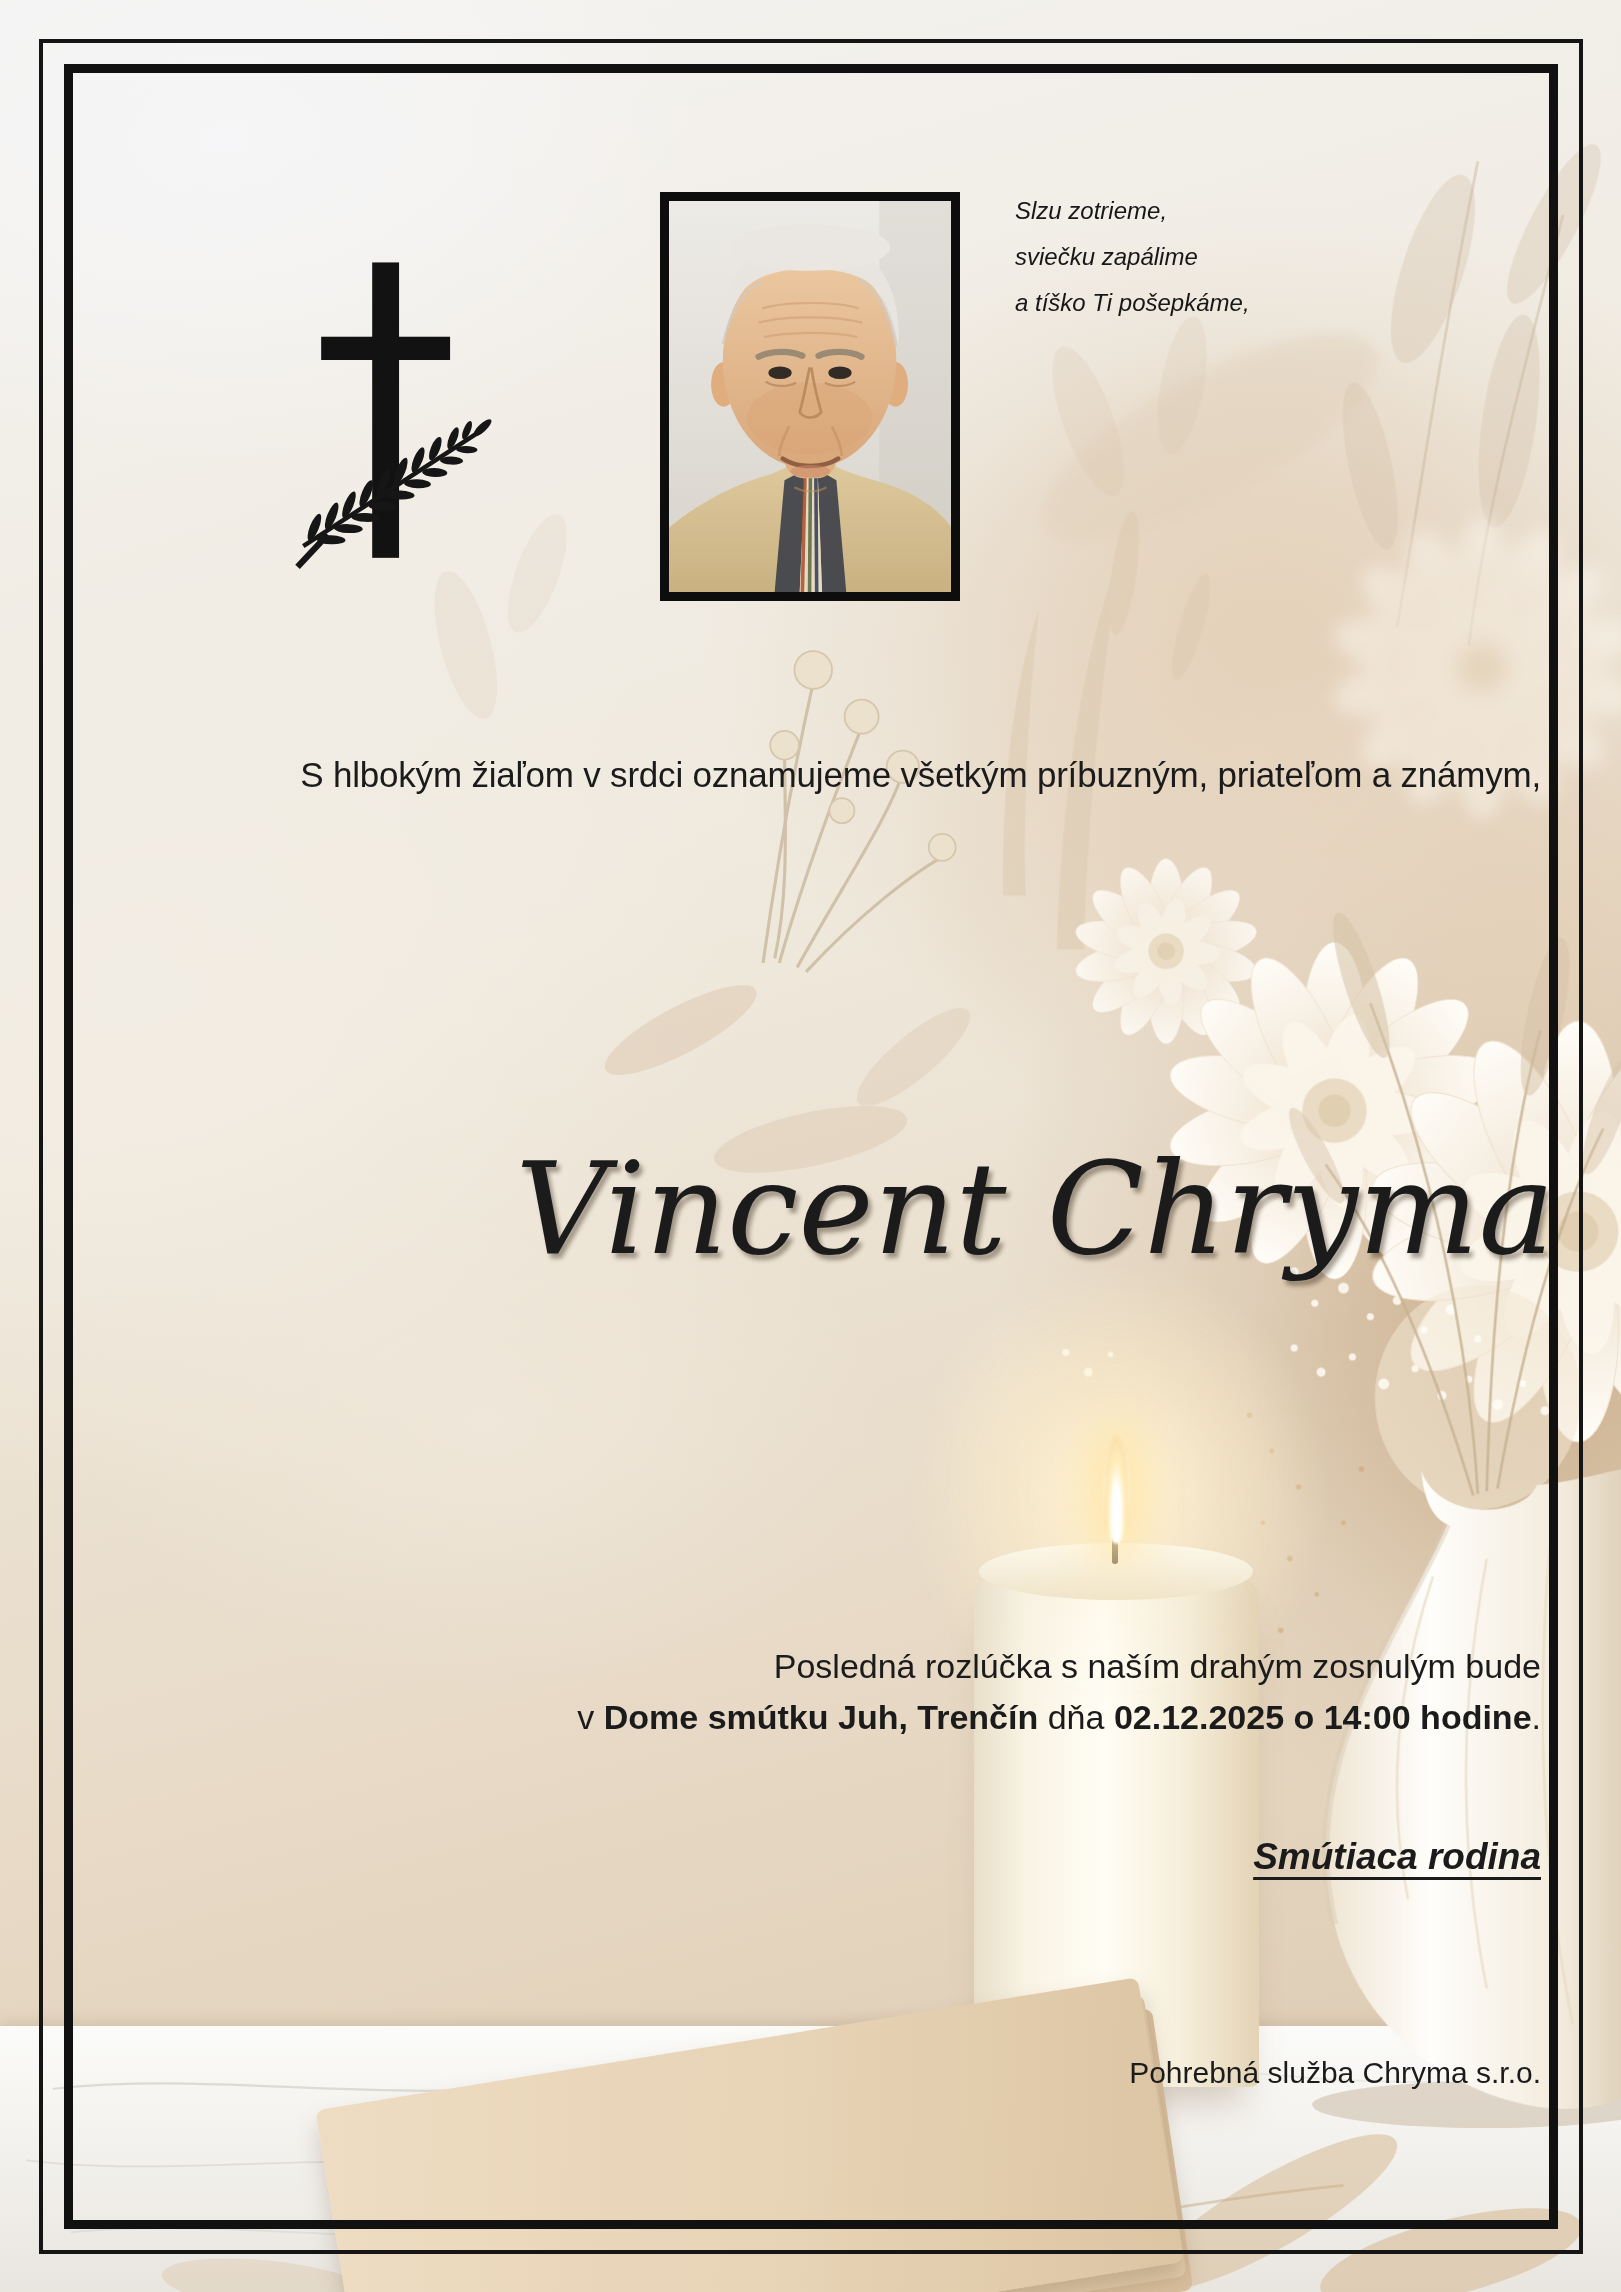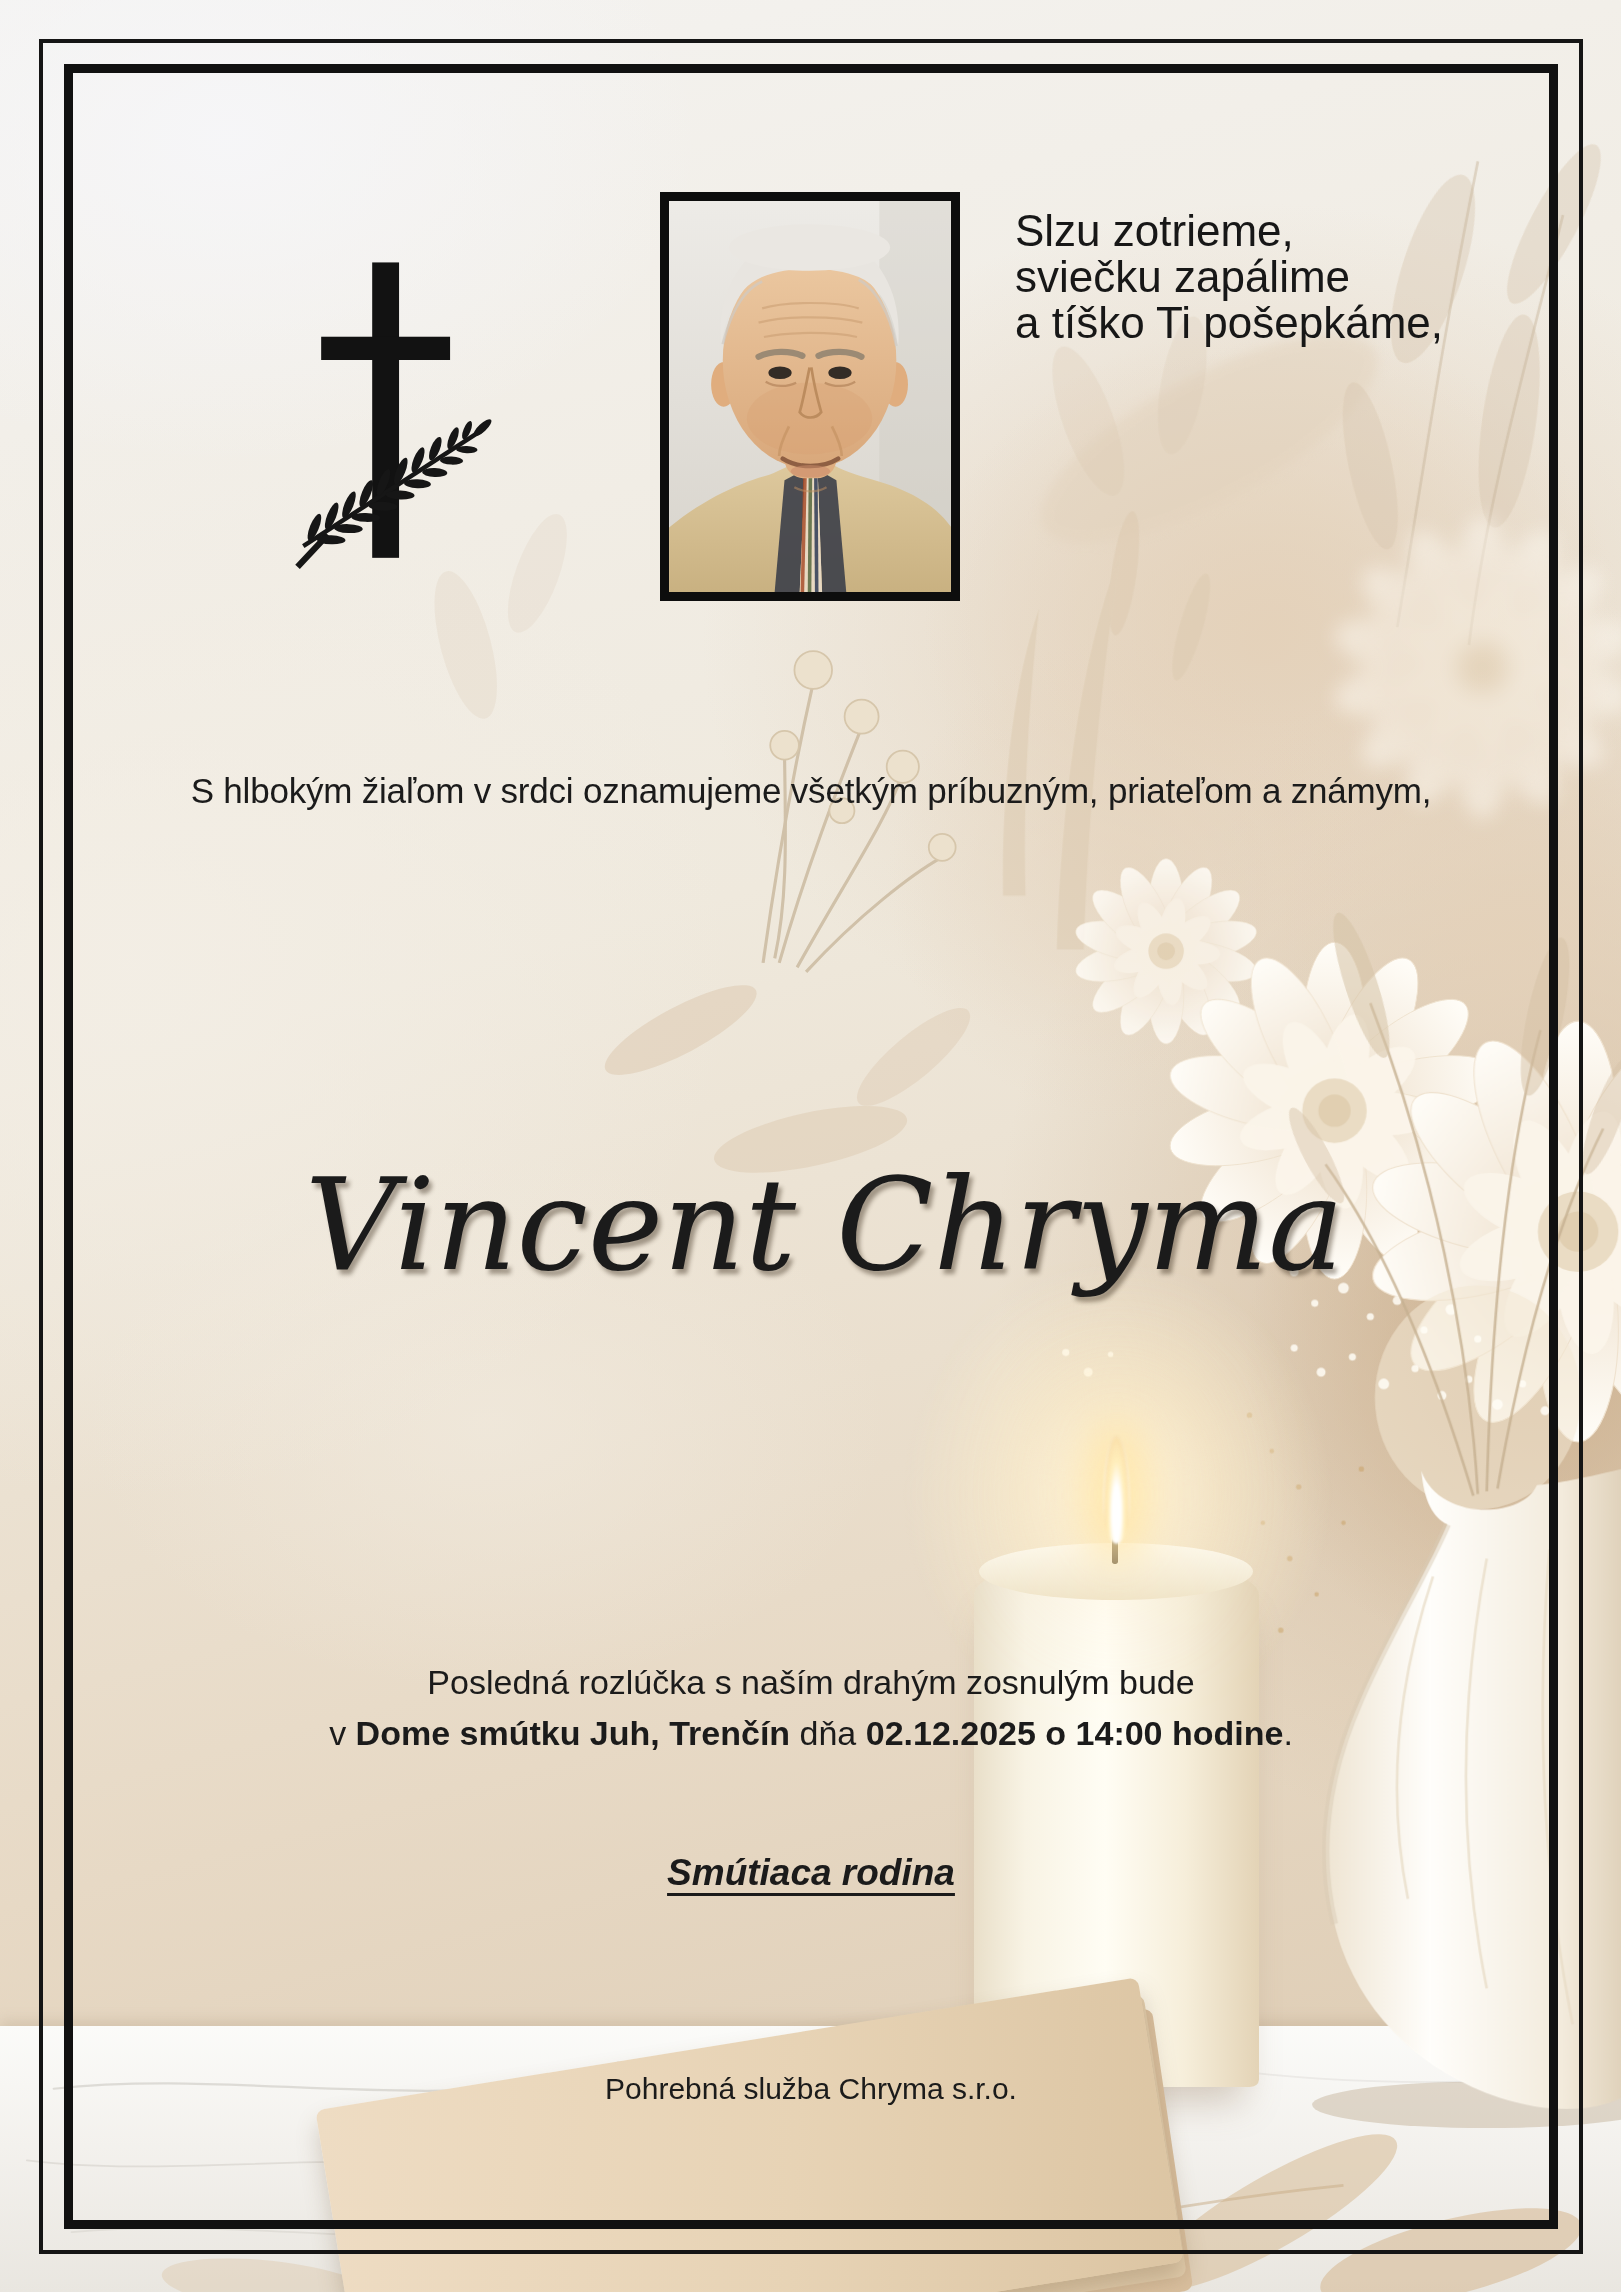--- a/index.html
+++ b/index.html
@@ -59,24 +59,24 @@
   .frame-inner{position:absolute;left:64px;top:64px;right:64px;bottom:64px;border:9px solid #111111;z-index:6;}
   
   .cross-wrap{position:absolute;left:287px;top:249px;width:242px;height:333px;z-index:10;}
   
   .photo{
     position:absolute;left:660px;top:192px;width:282px;height:391px;z-index:10;
     border:9px solid #0d0d0d;background:#ffffff;padding:0;
   }
   
   .poem{
-    position:absolute;left:1015px;top:208px;z-index:10;
-    font-size:44px;line-height:46px;white-space:nowrap;color:#171717;
-  }
-  .center-block{position:absolute;left:81px;right:81px;text-align:center;z-index:10;margin-top:16px;}
+    position:absolute;left:1015px;top:188px;z-index:10;
+    font-size:24px;font-style:italic;line-height:46px;white-space:nowrap;color:#171717;
+  }
+  .center-block{position:absolute;left:81px;right:81px;text-align:right;z-index:10;}
   .announce{top:751px;font-size:35px;line-height:48px;letter-spacing:-0.2px;}
   .rank{top:970px;font-family:"DejaVu Serif",serif;font-style:italic;font-size:93px;line-height:118px;
         transform:translateX(13.4px);text-shadow:1.8px 2.7px 2.7px rgba(60,45,30,.35);}
   .bigname{top:1121px;font-family:"DejaVu Serif",serif;font-style:italic;font-size:127px;line-height:176px;
         transform:translateX(13.4px);text-shadow:3.6px 4.5px 4.5px rgba(55,40,25,.42);}
   .passing{top:1433px;font-size:39px;line-height:51px;padding-left:81px;}
   .farewell{top:1641px;font-size:34px;line-height:51px;}
   .family{top:1836px;font-size:37px;font-weight:700;font-style:italic;}
   .family span{text-decoration:underline;text-decoration-thickness:2.7px;text-underline-offset:8px;}
   .service{top:2056px;font-size:30px;}

